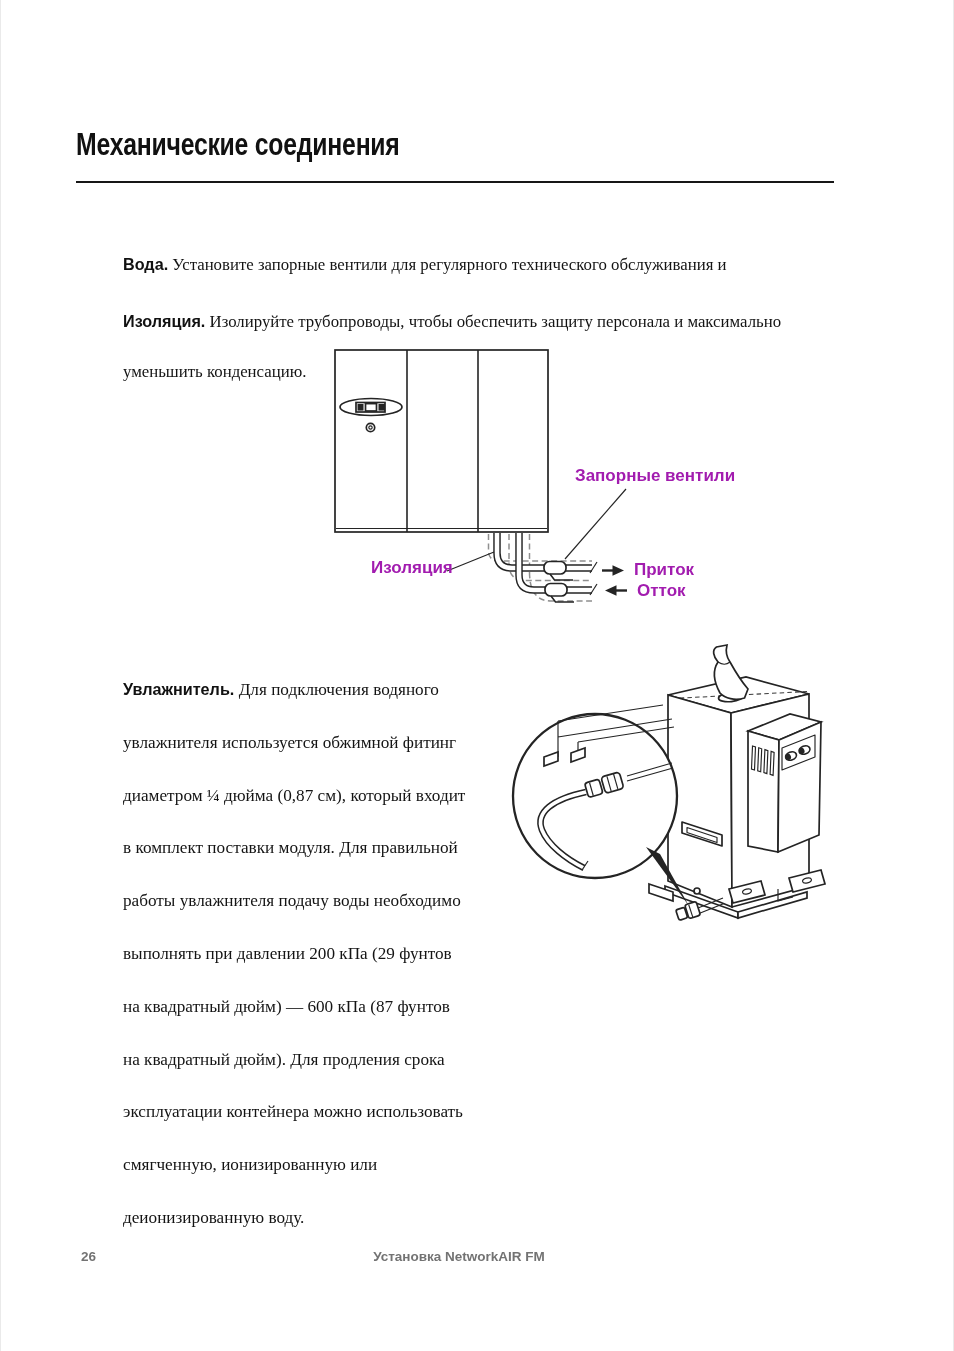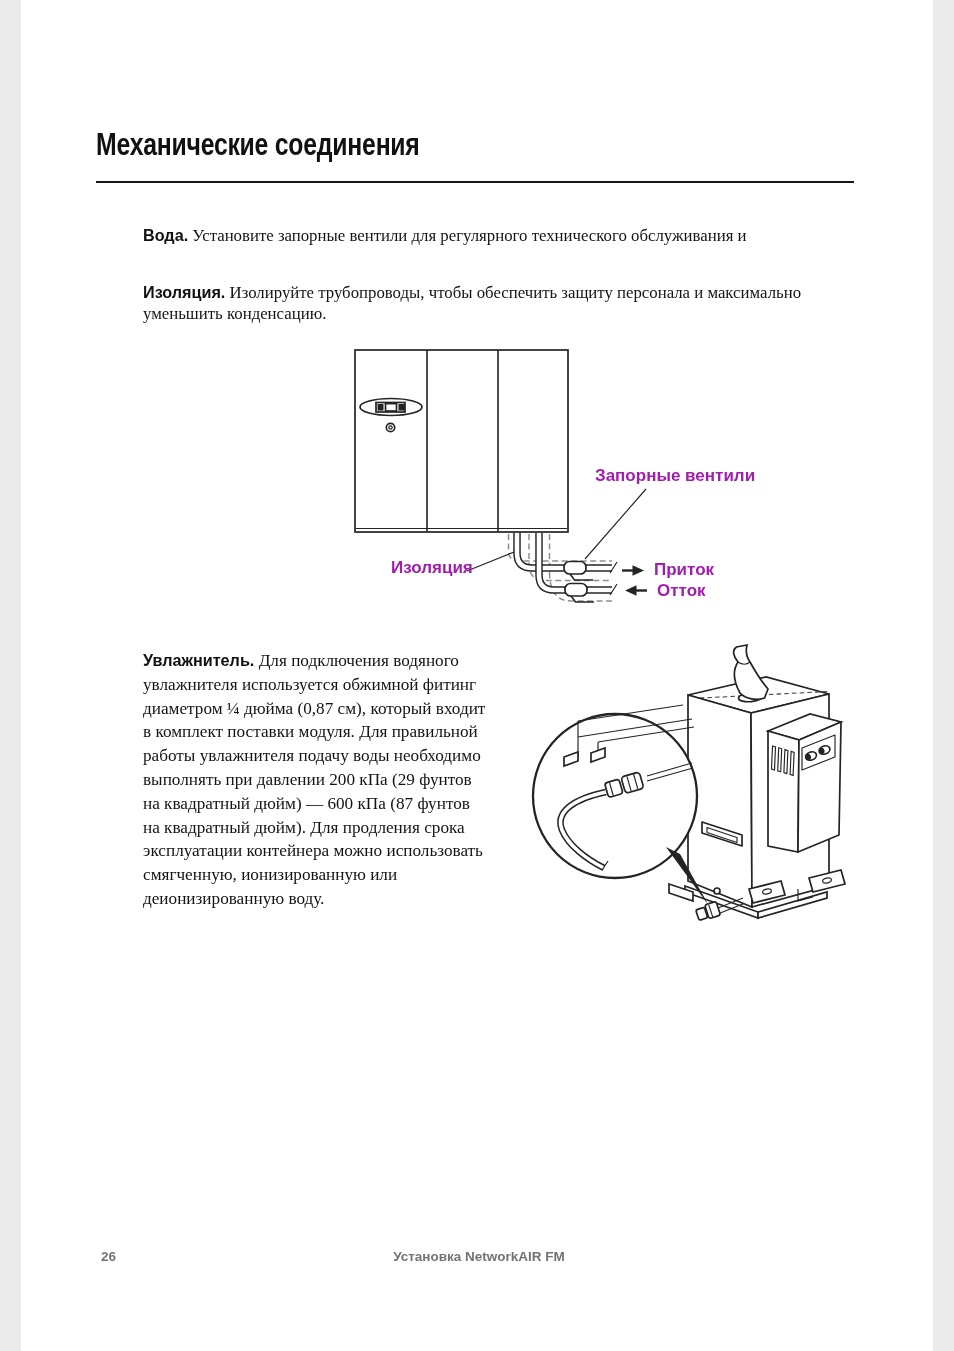--- a/index.html
+++ b/index.html
@@ -1,28 +1,29 @@
 <!DOCTYPE html>
 <html><head>
 <meta charset="utf-8">
 <style>
   html,body{margin:0;padding:0;background:#eaeaea;}
   .page{
     position:relative;width:912px;height:1351px;background:#ffffff;
     overflow:hidden;font-family:"Liberation Sans",sans-serif;color:#1b1b1b;
     margin:0 auto;
+    padding-left:40px;
   }
   .abs{position:absolute;}
   .title{
     left:75px;top:127px;font-size:31px;font-weight:bold;letter-spacing:-0.3px;
     transform:scaleX(0.80);transform-origin:left top;white-space:nowrap;color:#111;
   }
   .rule{left:75px;top:181px;width:758px;height:2px;background:#161616;}
   .body-par{font-family:"Liberation Serif",serif;font-size:16.8px;line-height:21px;color:#141414;}
-  .body-par .ln{white-space:nowrap;}
+  .body-par .ln{white-space:nowrap;margin-top:29px;}
   .lead{font-family:"Liberation Sans",sans-serif;font-weight:bold;font-size:16.2px;color:#111;}
   .par-water{left:122px;top:225px;}
   .par-insul{left:122px;top:282px;}
   .par-humid{left:122px;top:649px;font-size:17.2px;line-height:23.8px;}
   .dlabel{font-weight:bold;font-size:17px;line-height:20px;white-space:nowrap;color:#a21caf;}
   .footer-txt{font-weight:bold;font-size:13.5px;color:#737373;white-space:nowrap;}
   .footer-center{left:0;top:1249px;width:916px;text-align:center;}
   .page-num{left:80px;top:1249px;}
   svg.art{position:absolute;left:0;top:0;pointer-events:none;}
   svg .ink{stroke:#242424;fill:none;stroke-width:1.6;}

